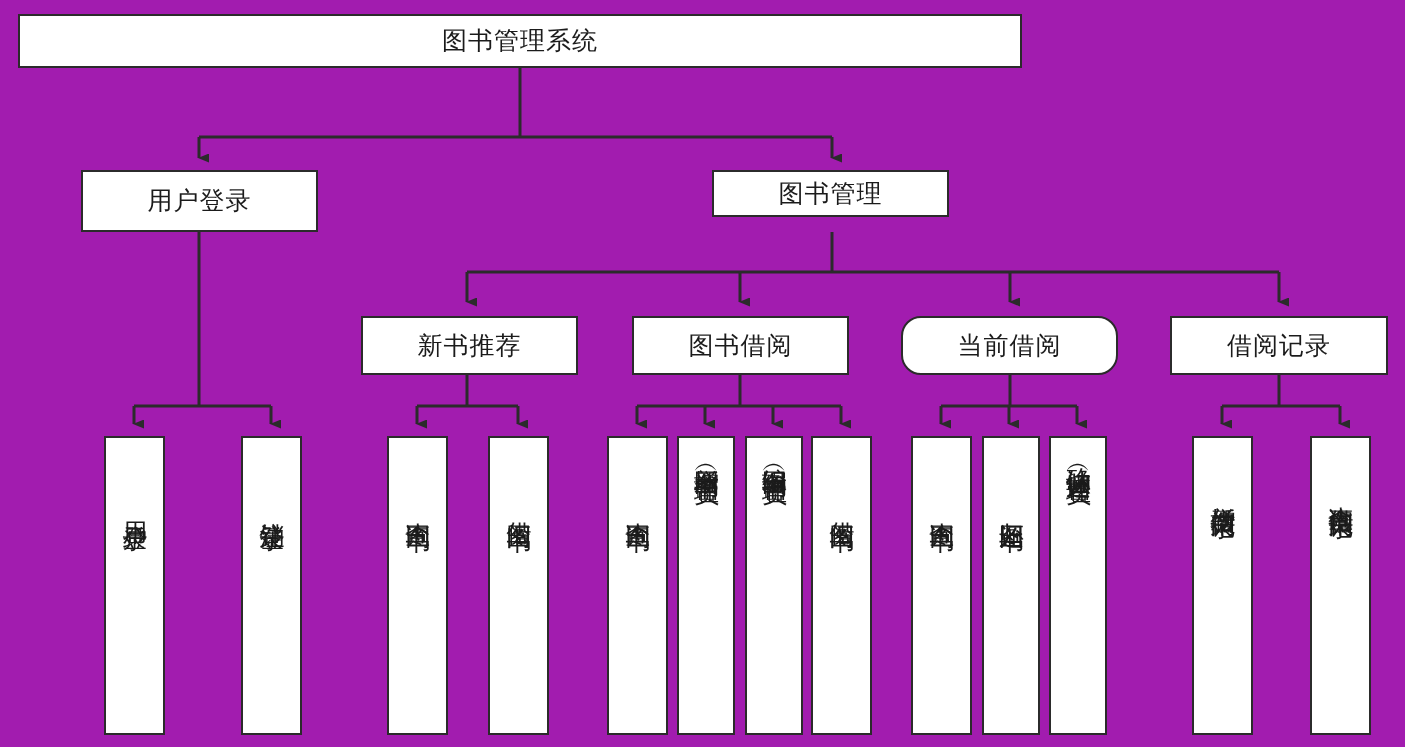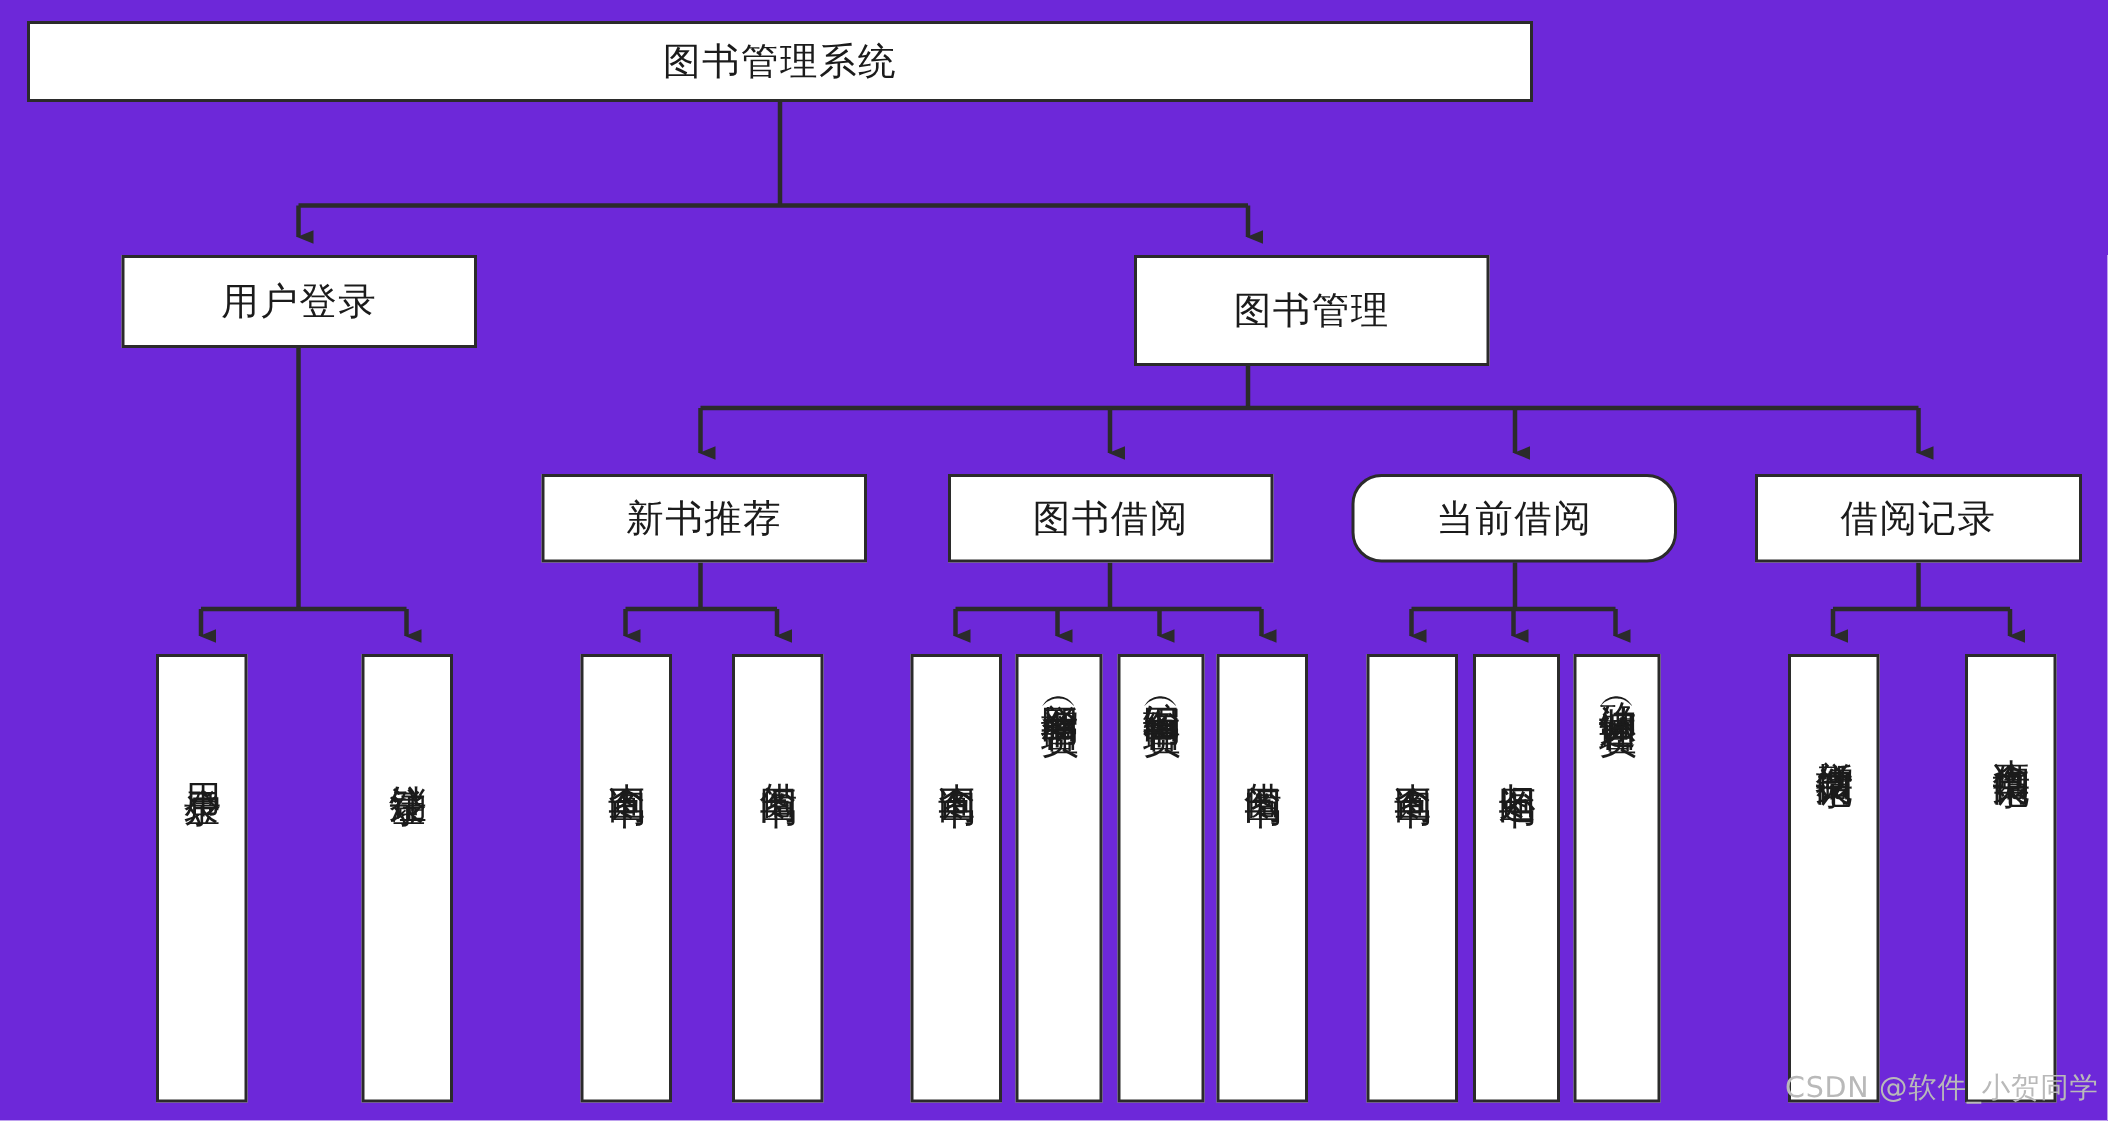--- a/index.html
+++ b/index.html
@@ -7,21 +7,21 @@
     padding: 0;
     background: #ffffff;
   }
   body {
     font-family: "DejaVu Sans", "Liberation Sans", sans-serif;
   }
   #canvas {
     position: relative;
     width: 1405px;
     height: 747px;
-    background: #6d28d9;
+    background: #a21caf;
     overflow: hidden;
   }
   svg.connectors {
     position: absolute;
     left: 0;
     top: 0;
     width: 1405px;
     height: 747px;
     pointer-events: none;
   }
@@ -128,21 +128,21 @@
   </svg>
 
   <div class="node h" style="left:18px; top:14px; width:1004px; height:54px;">
     <span>图书管理系统</span>
   </div>
 
   <div class="node h" style="left:81px; top:170px; width:237px; height:62px;">
     <span>用户登录</span>
   </div>
 
-  <div class="node h" style="left:712px; top:170px; width:237px; height:74px;margin-left:44px;">
+  <div class="node h" style="left:712px; top:170px; width:237px; height:47px;">
     <span>图书管理</span>
   </div>
 
   <div class="node h" style="left:632px; top:316px; width:217px; height:59px;">
     <span>图书借阅</span>
   </div>
 
   <div class="node h" style="left:361px; top:316px; width:217px; height:59px;">
     <span>新书推荐</span>
   </div>
@@ -200,15 +200,14 @@
   </div>
 
   <div class="node v mid4" style="left:1192px; top:436px; width:61px; height:299px;">
     <span class="vtext">新增借阅记录</span>
   </div>
 
   <div class="node v mid4" style="left:1310px; top:436px; width:61px; height:299px;">
     <span class="vtext">查询借阅记录</span>
   </div>
 
-  <div class="watermark">CSDN @软件_小贺同学</div>
 
 </div>
 
 </body></html>

